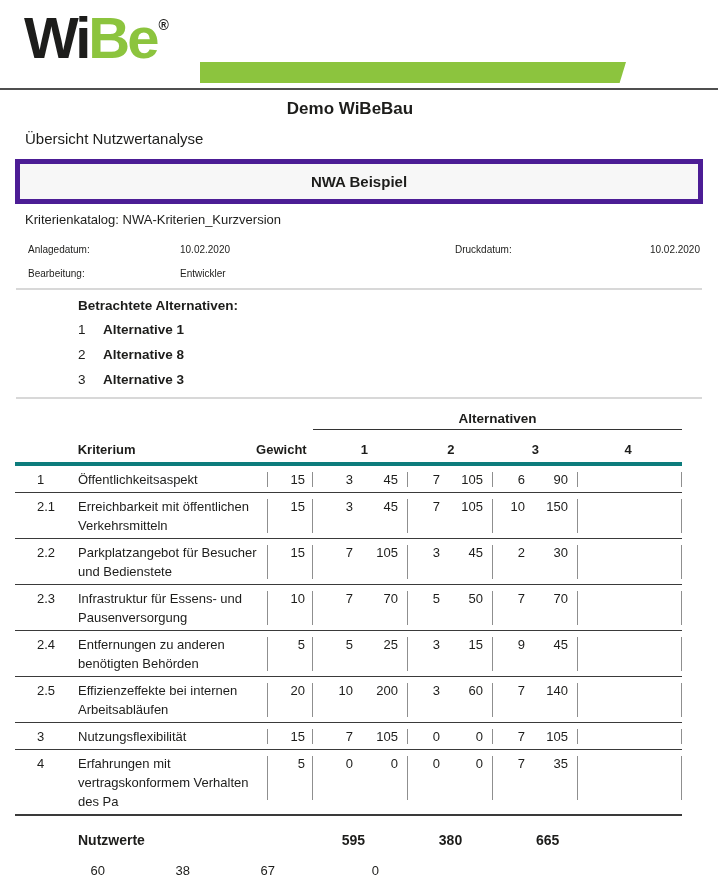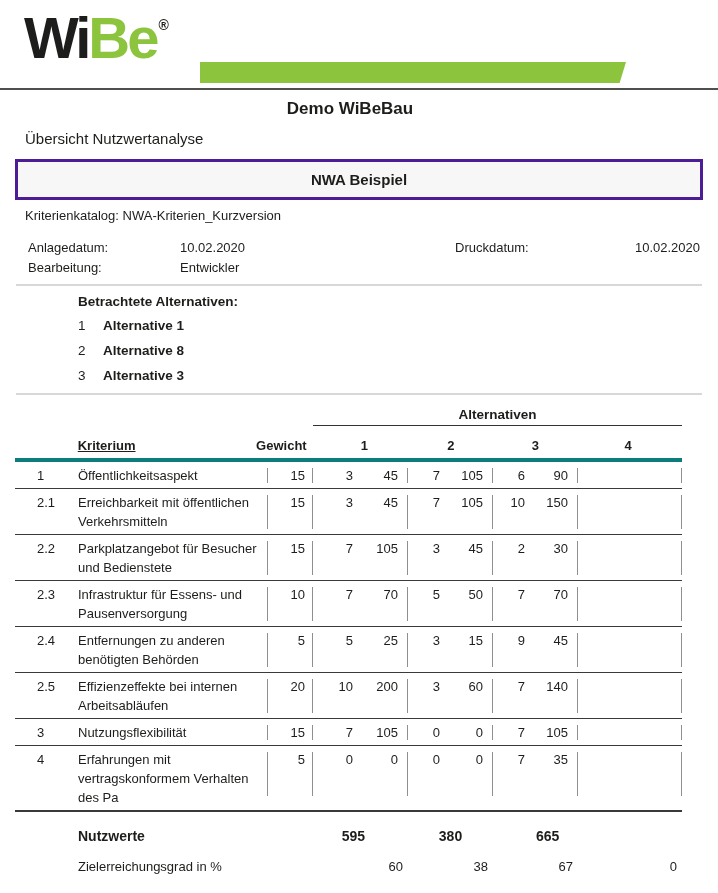--- a/index.html
+++ b/index.html
@@ -11,47 +11,47 @@
   .wordmark { position:absolute; left:24px; top:6px; font-size:58px; font-weight:bold; letter-spacing:-3px; line-height:1.1; }
   .wordmark .wi { color:#1d1d1b; }
   .wordmark .be { color:#8cc43e; }
   .wordmark .reg { font-size:14px; color:#1d1d1b; vertical-align:28px; letter-spacing:0; margin-left:2px; }
   .green-bar { position:absolute; left:200px; top:62px; width:426px; height:21px; background:#8cc43e;
                clip-path:polygon(0 0, 100% 0, 98.5% 100%, 0 100%); }
 
   
   .demo-title { margin:9px 18px 0 0; text-align:center; font-size:17px; font-weight:bold; }
   .uebersicht { margin:11px 0 0 25px; font-size:15px; }
-  .nwa-box { margin:12px 15px 0 15px; border:3px solid #4c1d95; background:#f7f7f7; text-align:center;
+  .nwa-box { margin:12px 15px 0 15px; border:5px solid #4c1d95; background:#f7f7f7; text-align:center;
              font-size:15px; font-weight:bold; padding:9px 0; }
   .katalog { margin:8px 0 0 25px; font-size:13px; }
 
   
-  .meta { display:grid; grid-template-columns:152px 275px 130px 1fr; row-gap:5px;
-          margin:17px 18px 4px 28px; font-size:13px; }
+  .meta { display:grid; grid-template-columns:152px 275px 130px 1fr; row-gap:13px;
+          margin:17px 18px 4px 28px; font-size:10px; }
   .meta .right { text-align:right; }
 
   .divider { border-top:2px solid #d8d8d8; margin:9px 16px 0 16px; height:0; }
 
   
   .alts { margin:8px 0 0 78px; font-size:13.5px; }
   .alts-heading { font-weight:bold; }
   .alt-item { display:flex; margin-top:8px; line-height:17px; }
   .alt-item .anum { width:14px; }
   .alt-item .aname { margin-left:11px; font-weight:bold; }
 
   
   .nwa-table { margin:12px 0 0 15px; width:667px; font-size:13px; }
   .grp-row { display:flex; }
   .grp-spacer { width:298px; }
   .grp-cell { width:369px; text-align:center; font-weight:bold; font-size:13.5px;
               border-bottom:1px solid #333; padding-bottom:3px; }
   .thead { display:flex; font-weight:bold; padding:12px 0 5px 0; border-bottom:4px solid #0d7c7c; }
   .thead .hnum { width:60px; }
-  .thead .hkrit { width:148px; padding-left:3px;text-decoration:underline; }
+  .thead .hkrit { width:148px; padding-left:3px; }
   .thead .hgew { width:90px; text-align:right; padding-right:8px; box-sizing:border-box; }
   .hcell { display:flex; }
   .hcell .hs { }
   .hcell .hv { text-align:center; }
   .a1w { width:95px; } .a2w { width:85px; } .a3w { width:85px; } .a4w { width:104px; }
 
   .trow { display:flex; border-bottom:1px solid #3a3a3a; padding:4px 0 3px 0; line-height:19px; }
   .trow.last { border-bottom:2px solid #3a3a3a; }
   .c { position:relative; box-sizing:border-box; }
   .c.sep::after { content:""; position:absolute; right:0; top:2px; width:1px; height:44px;
@@ -331,21 +331,20 @@
 
   <div class="srow">
     <div class="slabel">Nutzwerte</div>
     <div class="sval a1w">595</div>
     <div class="sval a2w">380</div>
     <div class="sval a3w">665</div>
     <div class="sval a4w"></div>
   </div>
 
   <div class="zrow">
-    <div class="zlabel">Zielerreichungsgrad in %</div>
     <div class="zval a1w">60</div>
     <div class="zval a2w">38</div>
     <div class="zval a3w">67</div>
     <div class="zval a4w">0</div>
   </div>
 
   <div class="page-mark"># 1</div>
 
 </div>
 

